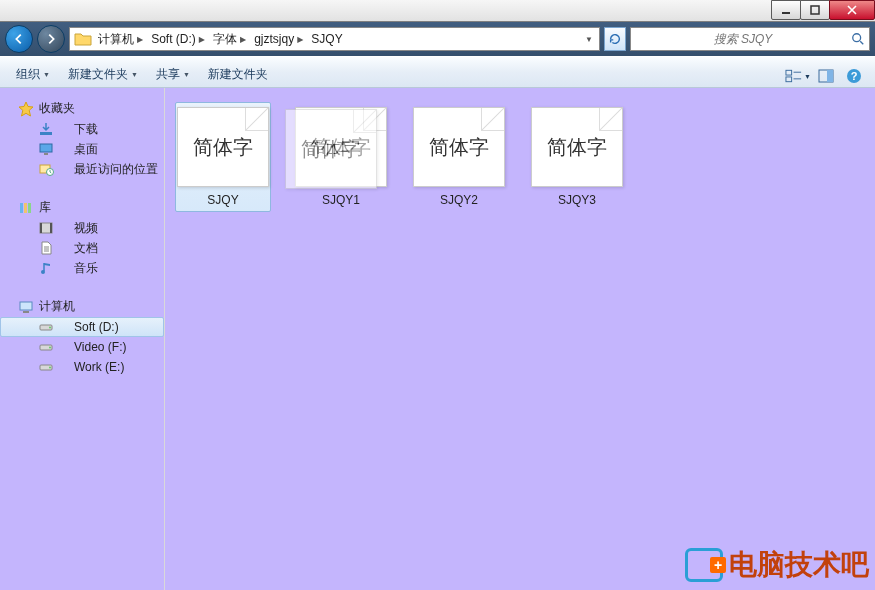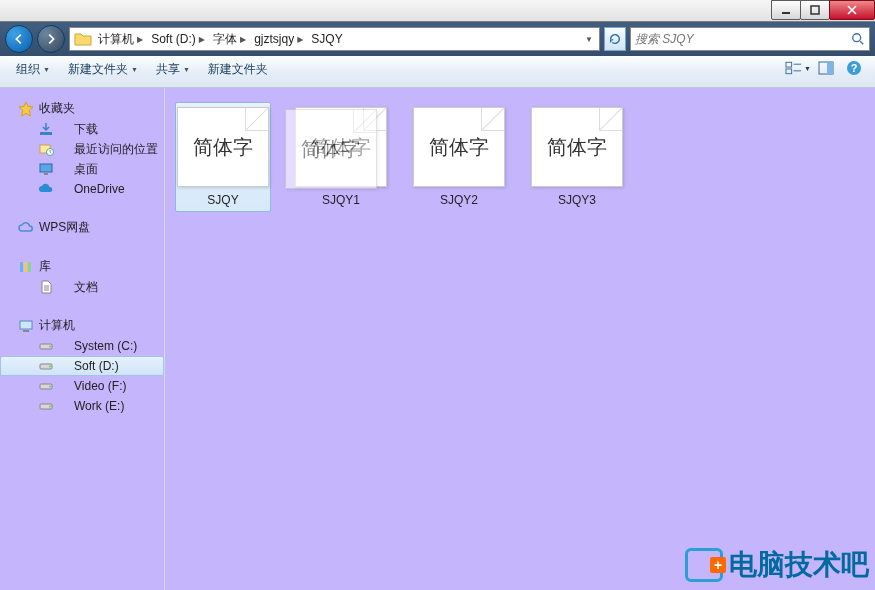--- a/index.html
+++ b/index.html
@@ -17,25 +17,25 @@
   .navbtn { width:28px; height:28px; border-radius:50%; background:radial-gradient(circle at 30% 30%, #3da3e8, #0a5ca8); border:1px solid #0b3d66; display:flex; align-items:center; justify-content:center; }
   .navbtn.fwd { background:radial-gradient(circle at 30% 30%, #6d87a0, #33465a);}
   .navbtn svg{ width:14px; height:14px; fill:#fff;}
   .bcwrap { flex:1; height:24px; background:#fff; border:1px solid #888; display:flex; align-items:center; padding:0 2px; }
   .foldericon { width:18px; height:16px; margin:0 2px;}
   .crumb { display:flex; align-items:center; height:100%; padding:0 4px; font-size:12px; color:#222; cursor:default; }
   .crumb .arr { margin-left:3px; font-size:8px; color:#555;}
   .bcwrap .dd { margin-left:auto; width:16px; text-align:center; color:#555; font-size:8px;}
   .refresh { width:22px; height:24px; background:linear-gradient(#f8fbff,#cfe4f8); border:1px solid #7aa5cf; display:flex; align-items:center; justify-content:center; }
   .search { width:240px; height:24px; background:#fff; border:1px solid #888; display:flex; align-items:center; padding:0 4px; }
-  .search input { flex:1; border:none; outline:none; font-size:12px; color:#888; font-style:italic; background:transparent; }
+  .search input { flex:1; border:none; outline:none; font-size:12px; color:#888; font-style:italic; background:transparent;text-align:center; }
   .search .sicon { width:14px; height:14px; color:#3b6ea5; }
 
   
-  .toolbar { height:32px; background:linear-gradient(#fafdff,#e6eef7 50%,#dce7f3); border-top:1px solid #fff; border-bottom:1px solid #b8c8d8; display:flex; align-items:flex-start; padding:0 8px; gap:2px; font-size:12px; color:#1b3a5c; }
+  .toolbar { height:32px; background:linear-gradient(#fafdff,#e6eef7 50%,#dce7f3); border-top:1px solid #fff; border-bottom:1px solid #b8c8d8; display:flex; align-items:flex-end; padding:0 8px; gap:2px; font-size:12px; color:#1b3a5c; }
   .titem { padding:4px 8px; display:flex; align-items:center; gap:3px; border-radius:2px; cursor:default;}
   .titem .dd { font-size:7px; color:#456;}
   .toolbar .spacer { flex:1; }
   .tricon { width:26px; height:22px; display:flex; align-items:center; justify-content:center; }
 
   
   .mainarea { display:flex; height:calc(100% - 88px); background:#c4b5fd; }
   .sidebar { width:165px; border-right:1px solid #d9d9d9; padding:10px 0; overflow:hidden; font-size:12px; color:#222; }
   .sgroup { margin-bottom:18px; }
   .shead { display:flex; align-items:center; gap:5px; padding:2px 6px 2px 18px; cursor:default;}
@@ -45,21 +45,21 @@
 
   .content { flex:1; padding:14px 10px; display:flex; gap:22px; align-items:flex-start; flex-wrap:wrap; }
   .file { width:96px; display:flex; flex-direction:column; align-items:center; gap:6px; padding:4px; border:1px solid transparent; border-radius:2px;}
   .file.selected { background:linear-gradient(#eaf3fc,#d7e9fa); border:1px solid #8fb8e0;}
   .thumb { width:92px; height:80px; background:#fff; border:1px solid #ccc; box-shadow:1px 1px 3px rgba(0,0,0,.15); display:flex; align-items:center; justify-content:center; position:relative;}
   .thumb::before { content:""; position:absolute; top:0; right:0; width:22px; height:22px; background:linear-gradient(135deg,#fff 47%, #ddd 50%, #fff 53%); border-left:1px solid #ddd; border-bottom:1px solid #ddd;}
   .thumb span { font-size:20px; color:#333; font-family:"SimSun","STSong",serif;}
   .file .lbl { font-size:12px; color:#222; text-align:center;}
   .file.ghost { position:absolute; opacity:.55; pointer-events:none; }
 
-  .watermark { position:absolute; right:6px; bottom:6px; display:flex; align-items:center; gap:6px; font-size:28px; font-weight:bold; color:#0369a1; font-family:"Microsoft YaHei",sans-serif; }
+  .watermark { position:absolute; right:6px; bottom:6px; display:flex; align-items:center; gap:6px; font-size:28px; font-weight:bold; color:#c2410c; font-family:"Microsoft YaHei",sans-serif; }
   .watermark .logo { width:38px; height:34px; border:3px solid #2a9fd6; border-radius:6px; position:relative;}
   .watermark .logo::after { content:"+"; position:absolute; right:-6px; top:6px; background:#ff6a00; color:#fff; width:16px; height:16px; font-size:14px; line-height:16px; text-align:center; border-radius:2px;}
 </style>
 </head>
 <body>
 
 <div class="titlebar">
   <div class="wbtns">
     <div class="wbtn">
         <svg viewBox="0 0 10 10">
@@ -181,83 +181,78 @@
       </div>
       <div class="sitem">
           <svg class="sicon16" viewBox="0 0 16 16">
             <path d="M8 2v7M5 6l3 3 3-3" stroke="#3c82c6" fill="none" stroke-width="1.5"></path>
             <rect x="2" y="11" width="12" height="3" fill="#3c82c6"></rect>
           </svg>
           <span>下载</span>
         </div>
       <div class="sitem">
           <svg class="sicon16" viewBox="0 0 16 16">
+            <rect x="2" y="3" width="12" height="8" fill="#5aa7e8" stroke="#2e6aa5"></rect>
+            <rect x="6" y="12" width="4" height="2" fill="#888"></rect>
+          </svg>
+          <span>桌面</span>
+        </div>
+      <div class="sitem">
+          <svg class="sicon16" viewBox="0 0 16 16">
             <rect x="2" y="4" width="10" height="8" fill="#ffe9a8" stroke="#caa53a"></rect>
             <circle cx="12" cy="11" r="3.5" fill="#fff" stroke="#5a8"></circle>
             <path d="M12 9v2l1.3 1" stroke="#5a8" fill="none"></path>
           </svg>
           <span>最近访问的位置</span>
         </div>
-      <div class="sitem">
-          <svg class="sicon16" viewBox="0 0 16 16">
-            <rect x="2" y="3" width="12" height="8" fill="#5aa7e8" stroke="#2e6aa5"></rect>
-            <rect x="6" y="12" width="4" height="2" fill="#888"></rect>
-          </svg>
-          <span>桌面</span>
-        </div>
-      <div class="sitem">
-          <svg class="sicon16" viewBox="0 0 16 16">
-            <path d="M4 11a3 3 0 0 1 0-6 4 4 0 0 1 7.5 1A2.5 2.5 0 0 1 12 11z" fill="#2a8dd4"></path>
-          </svg>
-          <span>OneDrive</span>
-        </div>
-    </div>
-
-    <div class="sgroup">
-      <div class="shead">
-        <svg class="sicon16" viewBox="0 0 16 16">
-            <path d="M4 11a3 3 0 0 1 0-6 4 4 0 0 1 7.5 1A2.5 2.5 0 0 1 12 11z" fill="none" stroke="#4a90d9" stroke-width="1.5"></path>
-          </svg>
-        <span>WPS网盘</span>
-      </div>
-    </div>
+    </div>
+
 
     <div class="sgroup">
       <div class="shead">
         <svg class="sicon16" viewBox="0 0 16 16">
             <rect x="2" y="3" width="3" height="10" fill="#6bb3f0"></rect>
             <rect x="6" y="3" width="3" height="10" fill="#f0c56b"></rect>
             <rect x="10" y="3" width="3" height="10" fill="#8ad68a"></rect>
           </svg>
         <span>库</span>
       </div>
       <div class="sitem">
           <svg class="sicon16" viewBox="0 0 16 16">
+            <rect x="2" y="3" width="12" height="10" fill="#d8d8d8" stroke="#888"></rect>
+            <rect x="2" y="3" width="2" height="10" fill="#555"></rect>
+            <rect x="12" y="3" width="2" height="10" fill="#555"></rect>
+          </svg>
+          <span>视频</span>
+        </div>
+      <div class="sitem">
+          <svg class="sicon16" viewBox="0 0 16 16">
             <path d="M4 2h6l3 3v9H4z" fill="#fff" stroke="#888"></path>
             <path d="M6 7h5M6 9h5M6 11h5" stroke="#888"></path>
           </svg>
           <span>文档</span>
+        </div>
+      <div class="sitem">
+          <svg class="sicon16" viewBox="0 0 16 16">
+            <path d="M6 3v8" stroke="#3c82c6" stroke-width="1.5"></path>
+            <circle cx="5" cy="12" r="2" fill="#3c82c6"></circle>
+            <path d="M6 3l6 1v2l-6-1" fill="#3c82c6"></path>
+          </svg>
+          <span>音乐</span>
         </div>
     </div>
 
     <div class="sgroup">
       <div class="shead">
         <svg class="sicon16" viewBox="0 0 16 16">
             <rect x="2" y="3" width="12" height="8" fill="#cde5fb" stroke="#5a8ac0"></rect>
             <rect x="5" y="12" width="6" height="2" fill="#888"></rect>
           </svg>
         <span>计算机</span>
       </div>
-      <div class="sitem">
-          <svg class="sicon16" viewBox="0 0 16 16">
-            <rect x="2" y="6" width="12" height="5" rx="1" fill="#d8d8d8" stroke="#888"></rect>
-            <circle cx="12" cy="8.5" r="1" fill="#6c6"></circle>
-          </svg>
-          <span>System (C:)</span>
-        </div>
       <div class="sitem selected">
           <svg class="sicon16" viewBox="0 0 16 16">
             <rect x="2" y="6" width="12" height="5" rx="1" fill="#d8d8d8" stroke="#888"></rect>
             <circle cx="12" cy="8.5" r="1" fill="#6c6"></circle>
           </svg>
           <span>Soft (D:)</span>
         </div>
       <div class="sitem">
           <svg class="sicon16" viewBox="0 0 16 16">
             <rect x="2" y="6" width="12" height="5" rx="1" fill="#d8d8d8" stroke="#888"></rect>

